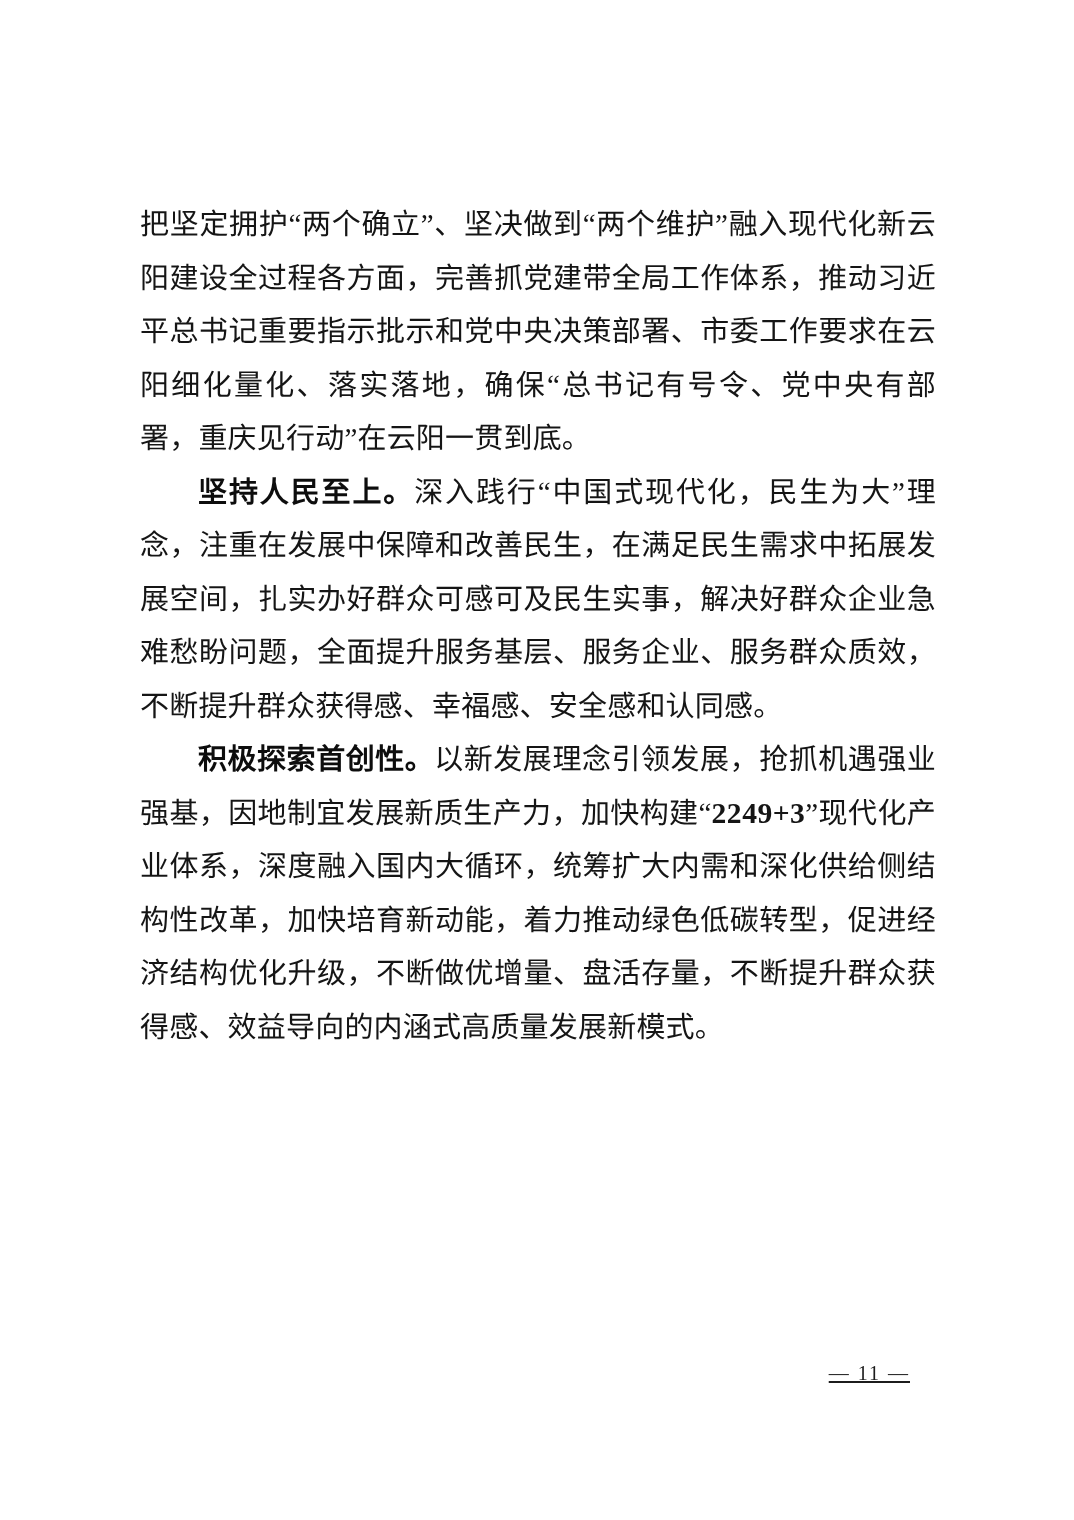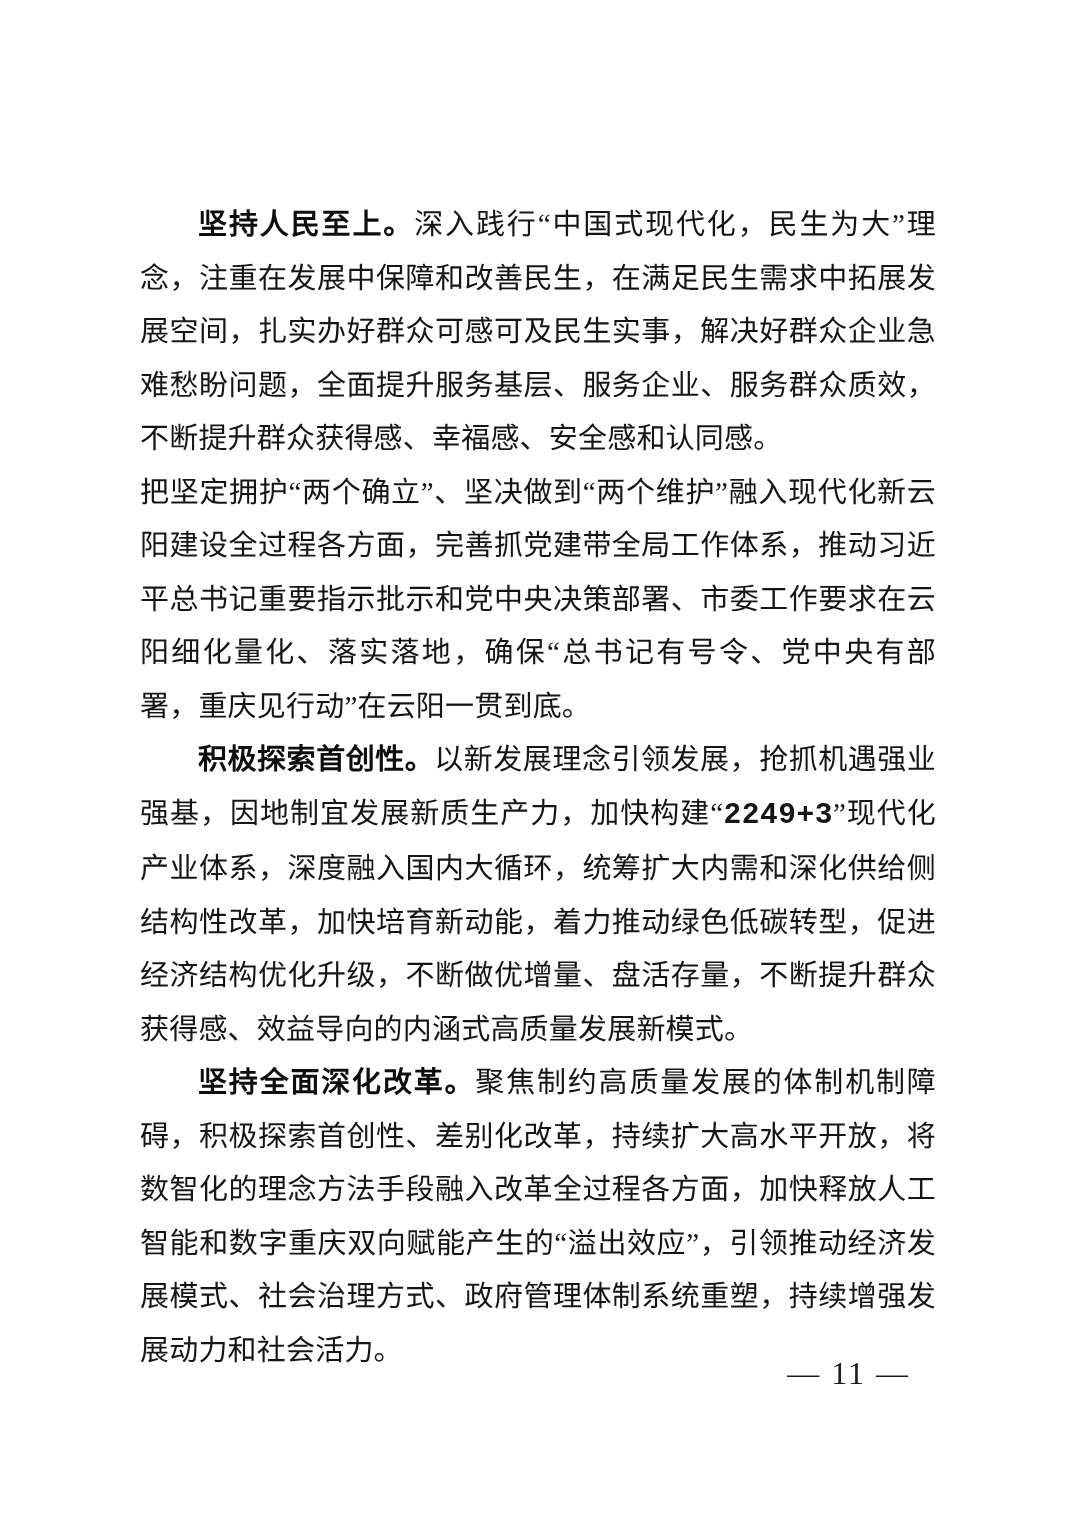--- a/index.html
+++ b/index.html
@@ -37,48 +37,48 @@
     font-family: "Liberation Serif", serif;
   }
   p.para.indent {
     text-indent: 2em;
   }
   .lead {
     font-weight: 700;
     color: #0d0d0d;
   }
   .fig {
-    font-family: Liberation Mono, monospace;
+    font-family: Liberation Serif, serif;
     font-weight: 700;
     font-size: 1.02em;
     letter-spacing: 0.5px;
   }
   .page-number {
     position: absolute;
     top: 1356px;
     right: 164px;
-    font-size: 32px;
+    font-size: 20px;
     line-height: 34px;
     letter-spacing: 2px;
     color: #1c1c1c;
     font-family: "Liberation Serif", serif;
+    text-decoration: underline;
   }
 </style>
 </head>
 <body>
 
 <div class="page">
 
   <div class="text-block">
 
+    <p class="para"><span>把坚定拥护“两个确立”、坚决做到“两个维护”融入现代化新云阳建设全过程各方面，完善抓党建带全局工作体系，推动习近平总书记重要指示批示和党中央决策部署、市委工作要求在云阳细化量化、落实落地，确保“总书记有号令、党中央有部署，重庆见行动”在云阳一贯到底。</span></p>
+
     <p class="para indent"><span class="lead">坚持人民至上。</span><span>深入践行“中国式现代化，民生为大”理念，注重在发展中保障和改善民生，在满足民生需求中拓展发展空间，扎实办好群众可感可及民生实事，解决好群众企业急难愁盼问题，全面提升服务基层、服务企业、服务群众质效，不断提升群众获得感、幸福感、安全感和认同感。</span></p>
-
-    <p class="para"><span>把坚定拥护“两个确立”、坚决做到“两个维护”融入现代化新云阳建设全过程各方面，完善抓党建带全局工作体系，推动习近平总书记重要指示批示和党中央决策部署、市委工作要求在云阳细化量化、落实落地，确保“总书记有号令、党中央有部署，重庆见行动”在云阳一贯到底。</span></p>
 
     <p class="para indent"><span class="lead">积极探索首创性。</span><span>以新发展理念引领发展，抢抓机遇强业强基，因地制宜发展新质生产力，加快构建“</span><span class="fig">2249+3</span><span>”现代化产业体系，深度融入国内大循环，统筹扩大内需和深化供给侧结构性改革，加快培育新动能，着力推动绿色低碳转型，促进经济结构优化升级，不断做优增量、盘活存量，不断提升群众获得感、效益导向的内涵式高质量发展新模式。</span></p>
 
-    <p class="para indent"><span class="lead">坚持全面深化改革。</span><span>聚焦制约高质量发展的体制机制障碍，积极探索首创性、差别化改革，持续扩大高水平开放，将数智化的理念方法手段融入改革全过程各方面，加快释放人工智能和数字重庆双向赋能产生的“溢出效应”，引领推动经济发展模式、社会治理方式、政府管理体制系统重塑，持续增强发展动力和社会活力。</span></p>
 
   </div>
 
   <div class="page-number">— 11 —</div>
 
 </div>
 
 </body></html>

